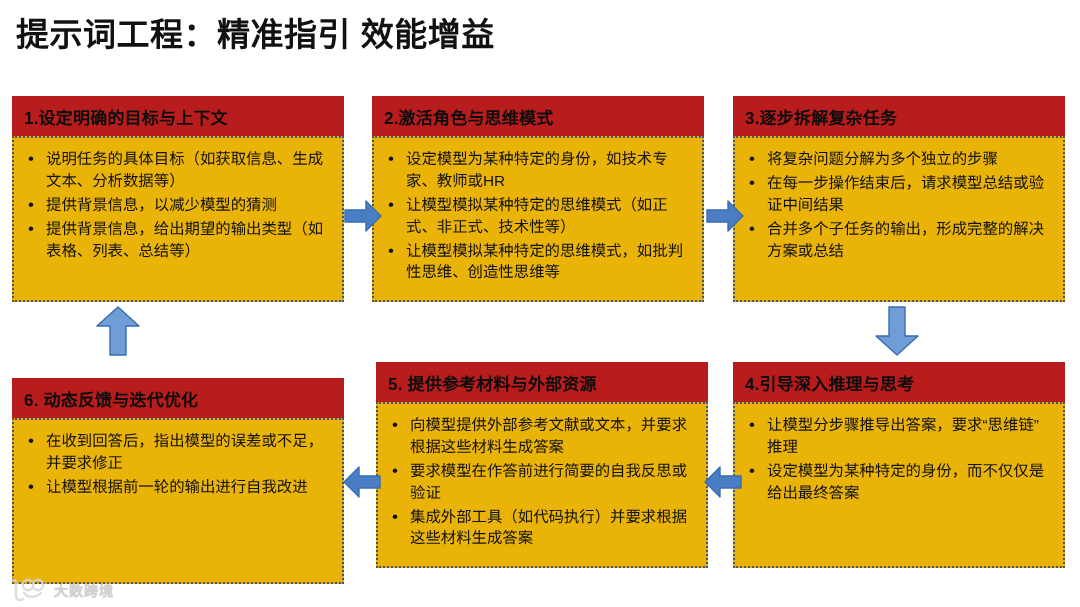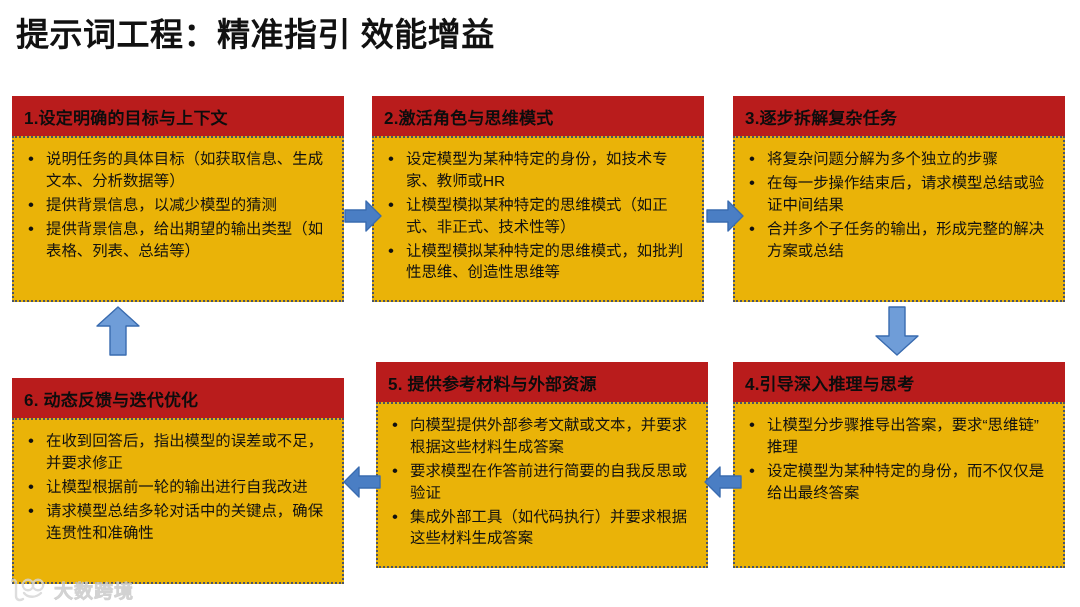--- a/index.html
+++ b/index.html
@@ -122,21 +122,21 @@
     align-items: center;
     gap: 6px;
     opacity: 0.82;
     user-select: none;
   }
   .wm-logo {
     width: 40px;
     height: 26px;
   }
   .wm-text {
-    font-size: 19px;
+    font-size: 14px;
     font-weight: bold;
     color: #d4d4d4;
     letter-spacing: 1px;
     -webkit-text-stroke: 0.6px #c9c9c9;
   }
 </style>
 </head>
 <body>
 
 <div class="board">
@@ -196,21 +196,20 @@
       </ul>
     </div>
   </div>
 
   <div class="card" id="card-6">
     <div class="card-header">6. 动态反馈与迭代优化</div>
     <div class="card-body">
       <ul>
         <li>在收到回答后，指出模型的误差或不足，并要求修正</li>
         <li>让模型根据前一轮的输出进行自我改进</li>
-        <li>请求模型总结多轮对话中的关键点，确保连贯性和准确性</li>
       </ul>
     </div>
   </div>
 
   <div class="arrow" id="arrow-1-2">
     <svg width="38" height="34" viewBox="0 0 38 34">
       <path d="M1 11 L22 11 L22 2 L37 17 L22 32 L22 23 L1 23 Z" fill="#4a7ec4" stroke="#3a6cb0" stroke-width="1.4" stroke-linejoin="round"></path>
     </svg>
   </div>
 

